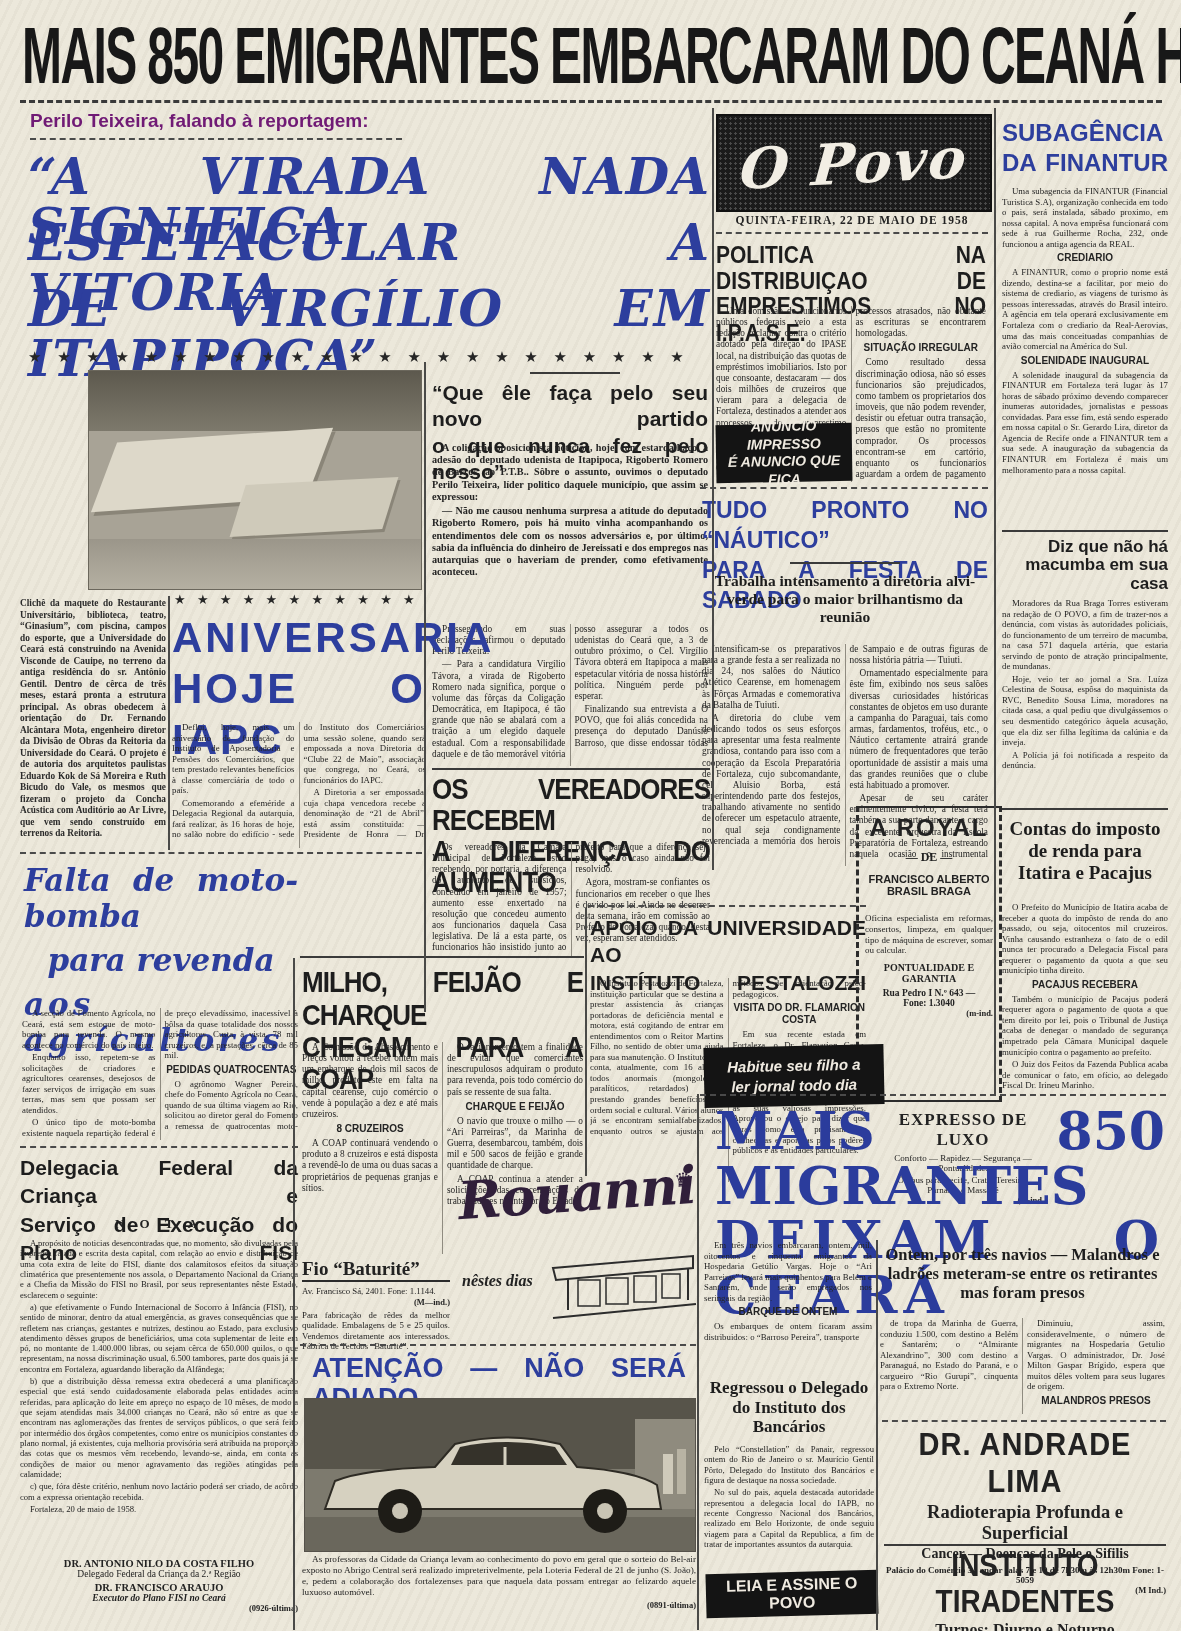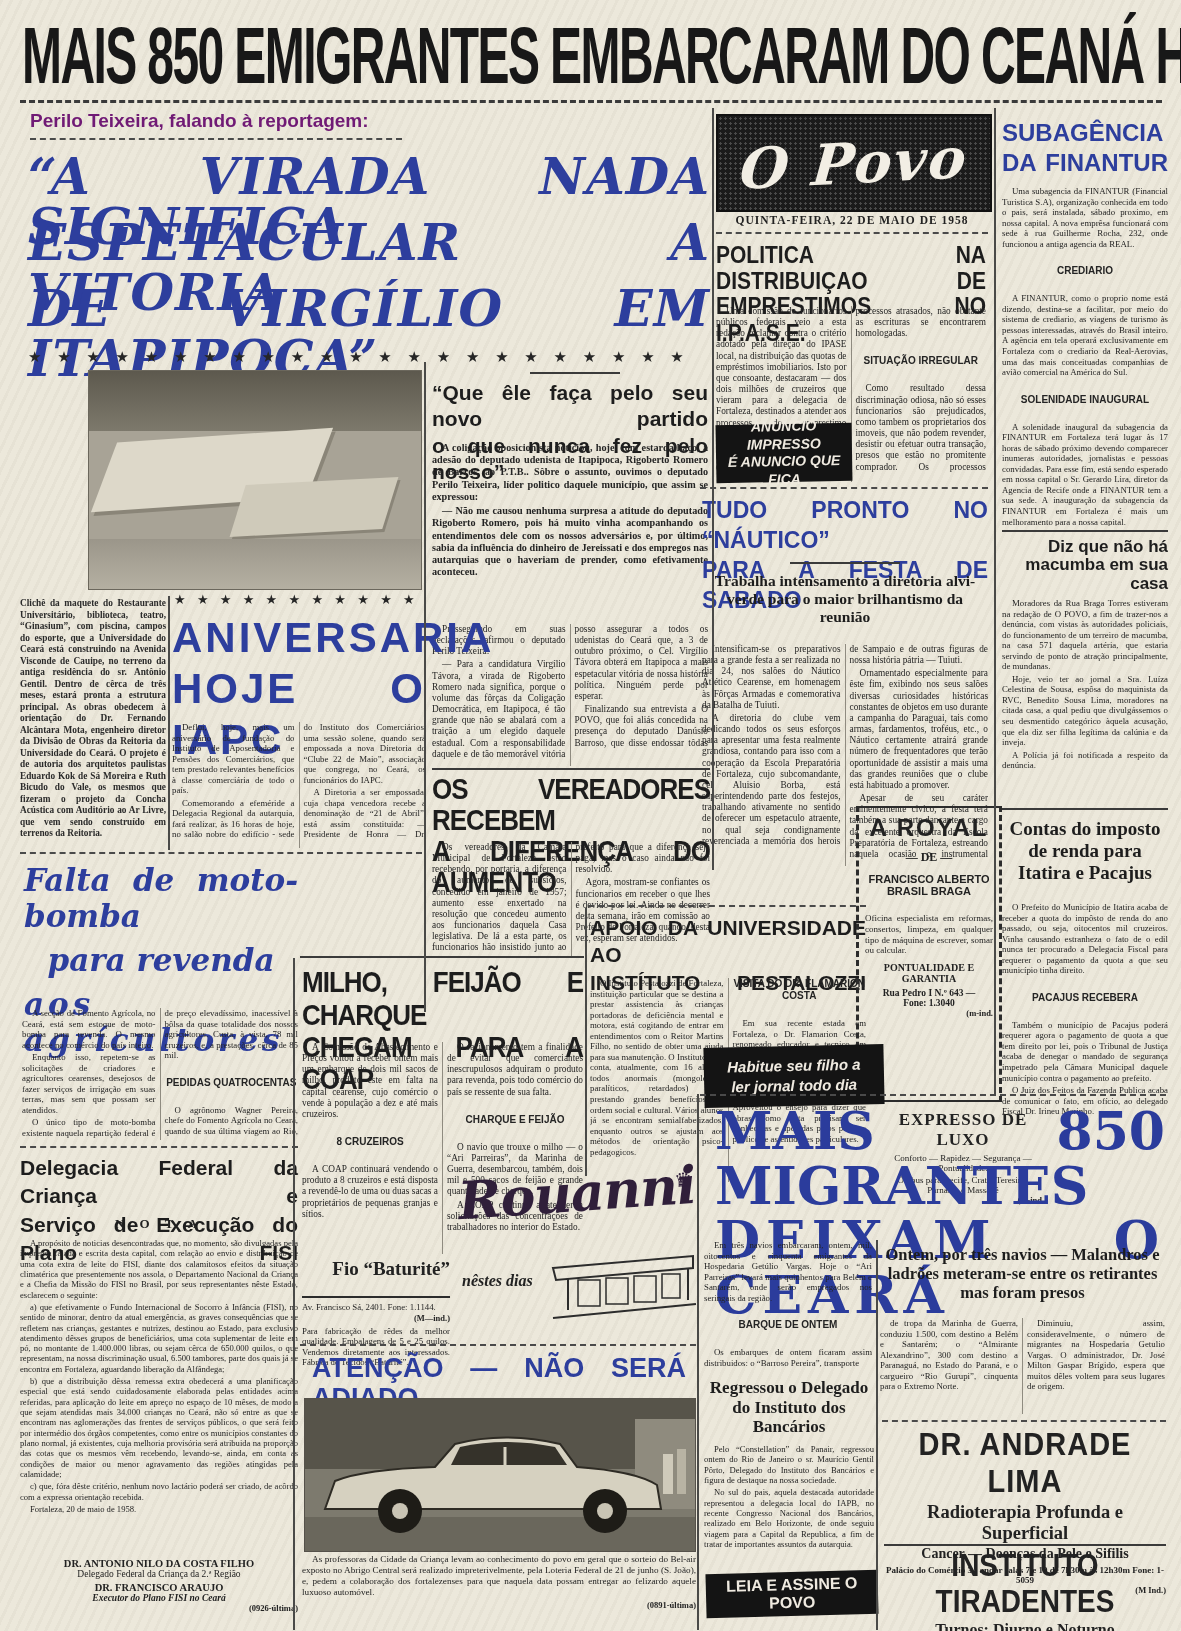--- a/index.html
+++ b/index.html
@@ -16,21 +16,21 @@
     white-space:nowrap;font-size:60px;letter-spacing:-2px;transform:scale(.8,1.32);transform-origin:left center;}
   .kicker{font-family:"Liberation Sans",sans-serif;font-weight:bold;font-size:19px;color:#701a75;}
   .bluehead-line{font-family:"DejaVu Serif",serif;font-style:italic;font-weight:bold;color:#2d3e9d;
     font-size:50px;text-align:justify;text-align-last:justify;line-height:1.0;letter-spacing:1px;}
   .stars{color:#262626;font-size:15px;letter-spacing:6px;white-space:nowrap;overflow:hidden;}
   .photo{background:#a8a396;overflow:hidden;}
   .cap{font-size:9.3px;line-height:1.24;text-align:justify;font-weight:bold;color:#2b2b2b;}
   .body{font-size:9.3px;line-height:1.2;text-align:justify;color:#242424;overflow:hidden;}
   .body .para{margin:0 0 2px;text-indent:10px;}
   .cols2{column-count:2;column-gap:9px;column-rule:1px solid #8f8b80;}
-  .subctr{font-family:"Liberation Sans",sans-serif;font-weight:bold;font-size:10px;text-align:center;margin:16px 0;}
+  .subctr{font-family:"Liberation Sans",sans-serif;font-weight:bold;font-size:10px;text-align:center;margin:3px 0;}
   .hblack{font-family:"Liberation Sans",sans-serif;font-weight:bold;color:#1d1d1d;
     text-align:justify;text-align-last:justify;line-height:1.08;}
   .hblue-sans{font-family:"Liberation Sans",sans-serif;font-weight:bold;color:#2d3e9d;
     text-align:justify;text-align-last:justify;line-height:1.1;}
   .hserif{font-weight:bold;color:#1d1d1d;line-height:1.15;}
   .blackbox{background:#141414;color:#efeae0;font-family:"Liberation Sans",sans-serif;
     font-weight:bold;font-style:italic;text-align:center;display:flex;flex-direction:column;justify-content:center;}
   .masthead{background-color:#1b1b1b;background-image:radial-gradient(#4a4a4a 1px,transparent 1.4px);
     background-size:5px 5px;border:2px solid #111;display:flex;align-items:center;justify-content:center;}
   .mast-script{font-family:"DejaVu Serif",serif;font-style:italic;font-weight:bold;color:#f2eee4;
@@ -318,21 +318,21 @@
   </div>
 
   <div class="abs hrs" style="left:884px;top:1544px;width:282px;"></div>
   <div class="abs" style="left:884px;top:1552px;width:282px;text-align:center;">
     <div style="font-family:'Liberation Sans',sans-serif;font-weight:bold;font-size:28px;transform:scaleY(1.1);">INSTITUTO TIRADENTES</div>
     <div style="font-weight:bold;font-size:16px;margin-top:5px;">Turnos: Diurno e Noturno</div>
 
   </div>
 
   <div class="abs" style="left:302px;top:1258px;width:148px;">
-    <div style="font-weight:bold;font-size:19px;text-align:right;border-bottom:2px solid #2c2c2c;padding-bottom:16px;">Fio “Baturité”</div>
+    <div style="font-weight:bold;font-size:19px;text-align:left;border-bottom:2px solid #2c2c2c;padding-bottom:0;">Fio “Baturité”</div>
     <div class="body" style="margin-top:4px;font-size:8.8px;">
       <span>Av. Francisco Sá, 2401. Fone: 1.1144.</span>
       <span class="tag" style="float:right;">(M—ind.)</span>
     </div>
     <div class="body" style="margin-top:3px;font-size:8.8px;height:78px;">Para fabricação de rêdes da melhor qualidade. Embalagens de 5 e 25 quilos. Vendemos diretamente aos interessados. Fábrica de Tecidos “Baturité”.</div>
   </div>
 
   <div class="abs" style="left:458px;top:1168px;width:240px;height:172px;">
     <div style="position:absolute;left:0;top:-6px;font-family:'DejaVu Serif',serif;font-style:italic;font-weight:bold;font-size:52px;color:#301f3a;transform:rotate(-4deg);letter-spacing:-1px;">Rouanni</div>
     <div style="position:absolute;right:6px;top:0;font-size:20px;color:#301f3a;">♛</div>

